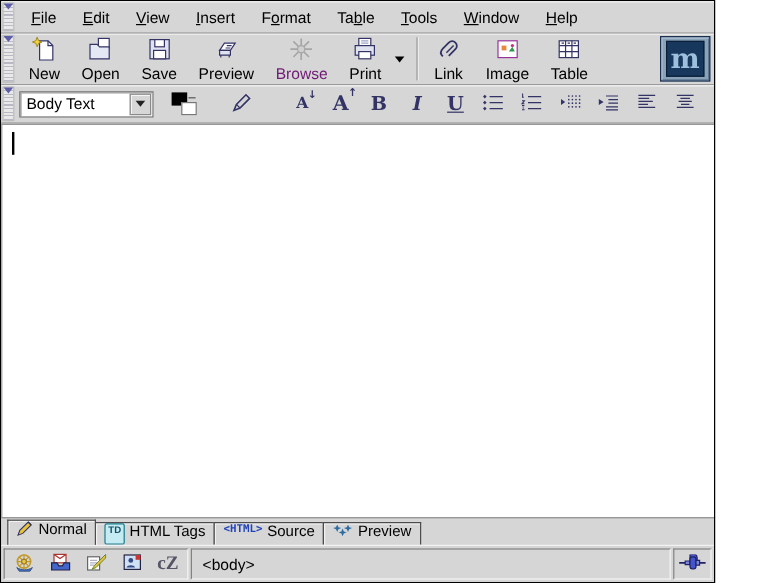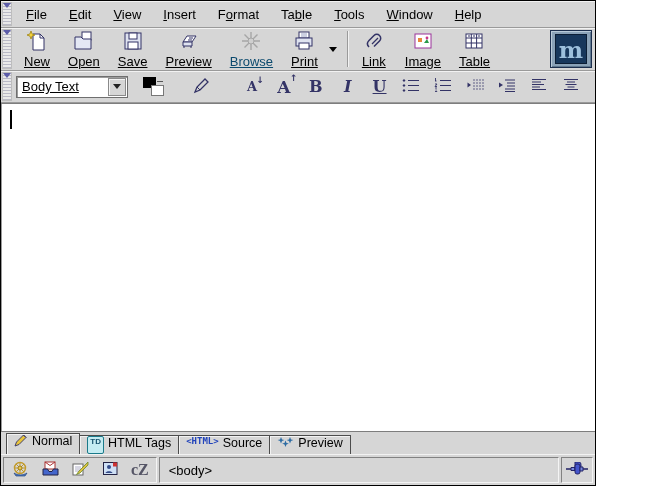--- a/index.html
+++ b/index.html
@@ -19,39 +19,39 @@
             background: repeating-linear-gradient(0deg,#b9b9c6 0 1px,#e9e9e9 1px 3px);
             border:1px solid #bdbdbd; }
   .grippy::before { content:""; position:absolute; top:0; left:0; width:0; height:0;
             border-left:4px solid transparent; border-right:4px solid transparent;
             border-top:5px solid #5c5ca8; }
 
   .menu-item { padding:4px 11px; cursor:default; }
   .menu-item u, .ukey { text-decoration:underline; }
 
   .tb-btn { display:flex; flex-direction:column; align-items:center; justify-content:center;
-            gap:1px; padding:2px 9px; min-width:44px;text-decoration:underline; }
+            gap:1px; padding:2px 9px; min-width:44px; }
   .tb-btn svg { display:block; }
-  .tb-btn.disabled { color:#0c4a6e; }
+  .tb-btn.disabled { color:#701a75; }
   .drop-arrow { width:0;height:0;border-left:4px solid transparent;border-right:4px solid transparent;
             border-top:5px solid #000; margin:0 6px 0 2px; }
   .vsep { width:1px; align-self:stretch; margin:3px 4px; background:#9a9a9a;
           box-shadow:1px 0 0 #f2f2f2; }
 
   .logo-btn { margin-left:auto; margin-right:3px; width:42px; height:38px; background:#8aa2b8;
           border:1px solid #1c2f4e; box-shadow: inset 1px 1px 0 #b8cad9, inset -1px -1px 0 #5f7890;
           display:flex; align-items:center; justify-content:center; }
   .logo-inner { width:32px; height:30px; background:#17375c; border:1px solid #0b1e36;
           display:flex; align-items:center; justify-content:center;
           color:#9dc0dd; font-family:"DejaVu Serif",serif; font-weight:bold; font-size:23px; line-height:1; }
 
   
   .combo { width:112px; height:22px; background:#fff; border:1px solid #6f6f6f;
            box-shadow: inset 1px 1px 0 #9c9c9c; display:flex; align-items:center; margin-left:1px; }
-  .combo-text { flex:1; padding-left:5px; font-size:13px;text-decoration:underline; }
+  .combo-text { flex:1; padding-left:5px; font-size:13px; }
   .combo-arrow { width:18px; height:18px; margin-right:1px; background:#d6d6d6;
            border:1px solid #8a8a8a; box-shadow: inset 1px 1px 0 #f4f4f4;
            display:flex; align-items:center; justify-content:center; }
   .combo-arrow::after { content:""; width:0;height:0;border-left:4px solid transparent;
            border-right:4px solid transparent; border-top:5px solid #222; }
 
   .colorpicker { position:relative; width:26px; height:22px; margin-left:14px; }
   .cp-fg { position:absolute; left:1px; top:1px; width:13px; height:11px; background:#000; }
   .cp-fg::after { content:""; position:absolute; left:14px; top:4px; width:6px; height:1px; background:#555; }
   .cp-bg { position:absolute; left:9px; top:9px; width:13px; height:11px; background:#fff; border:1px solid #777; }

